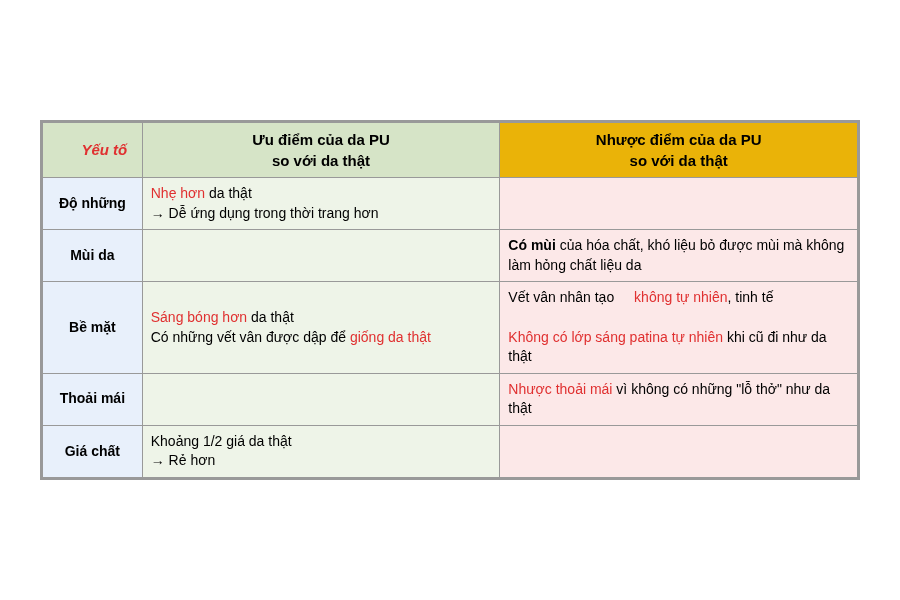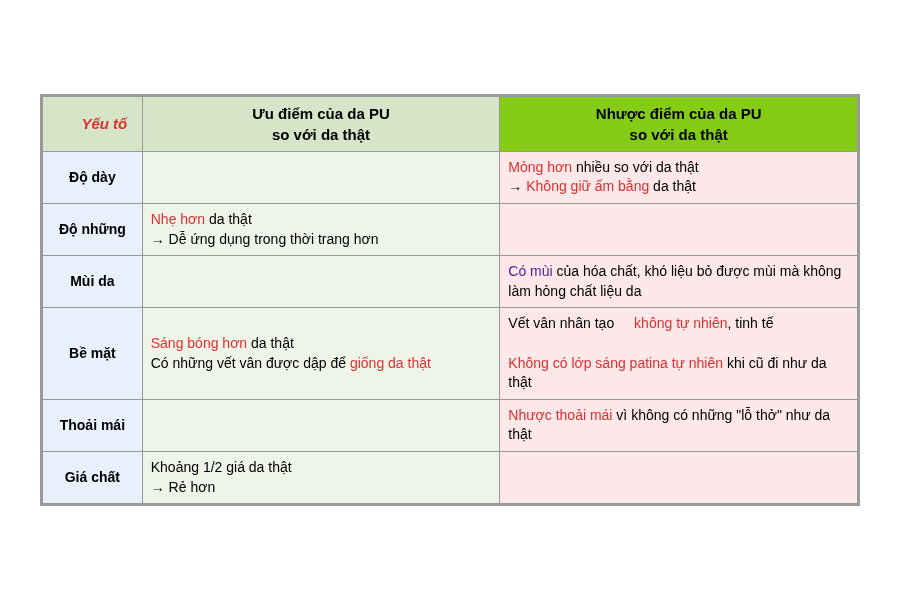--- a/index.html
+++ b/index.html
@@ -44,21 +44,21 @@
       background-color: #d6e4c7;
       font-weight: bold;
       font-size: 15px;
       text-align: center;
     }
     thead th.col-factor {
       color: #e03030;
       font-style: italic;
     }
     thead th.col-con {
-      background-color: #84cc16;
+      background-color: #eab308;
     }
     tbody tr td.factor-cell {
       font-weight: bold;
       text-align: center;
       background-color: #e8f0fb;
     }
     tbody tr td.pro-cell {
       background-color: #eef4e8;
       text-align: left;
     }
@@ -82,34 +82,29 @@
           <span>Ưu điểm của da PU</span><br>
           <span>so với da thật</span>
         </th>
         <th class="col-con">
           <span>Nhược điểm của da PU</span><br>
           <span>so với da thật</span>
         </th>
       </tr>
     </thead>
     <tbody id="table-body">
-    <tr>
-          <td class="factor-cell">Độ dày</td>
-          <td class="pro-cell" style="text-align: left;"></td>
-          <td class="con-cell" style="text-align: left;"><span style="color: rgb(224, 48, 48);">Mỏng hơn</span><span> nhiều so với da thật</span><span></span><br><span>→ </span><span style="color: rgb(224, 48, 48);">Không giữ ấm bằng</span><span> da thật</span></td>
-        </tr>
         <tr>
           <td class="factor-cell">Độ những</td>
           <td class="pro-cell" style="text-align: justify;"><span style="color: rgb(224, 48, 48);">Nhẹ hơn</span><span> da thật</span><br><span>→ Dễ ứng dụng trong thời trang hơn</span></td>
           <td class="con-cell" style="text-align: left;"></td>
         </tr>
         <tr>
           <td class="factor-cell">Mùi da</td>
           <td class="pro-cell" style="text-align: left;"></td>
-          <td class="con-cell" style="text-align: left;"><span style="color: #4c1d95;">Có mùi</span><span> của hóa chất, khó liệu bỏ được mùi mà không làm hỏng chất liệu da</span></td>
+          <td class="con-cell" style="text-align: left;"><span style="color: #000000; font-weight: bold;">Có mùi</span><span> của hóa chất, khó liệu bỏ được mùi mà không làm hỏng chất liệu da</span></td>
         </tr>
         <tr>
           <td class="factor-cell">Bề mặt</td>
           <td class="pro-cell" style="text-align: left;"><span style="color: rgb(224, 48, 48);">Sáng bóng hơn</span><span> da thật</span><br><span>Có những vết vân được dập để </span><span style="color: rgb(224, 48, 48);">giống da thật</span></td>
           <td class="con-cell" style="text-align: left;"><span>Vết vân nhân tạo </span><span style="color: rgb(224, 48, 48); margin-left: 16px;">không tự nhiên</span><span>, tinh tế</span><br><span></span><br><span></span><span style="color: rgb(224, 48, 48);">Không có lớp sáng patina tự nhiên</span><span> khi cũ đi như da thật</span></td>
         </tr>
         <tr>
           <td class="factor-cell">Thoải mái</td>
           <td class="pro-cell" style="text-align: left;"></td>
           <td class="con-cell" style="text-align: left;"><span style="color: rgb(224, 48, 48);">Nhược thoải mái</span><span> vì không có những "lỗ thở" như da thật</span></td>

